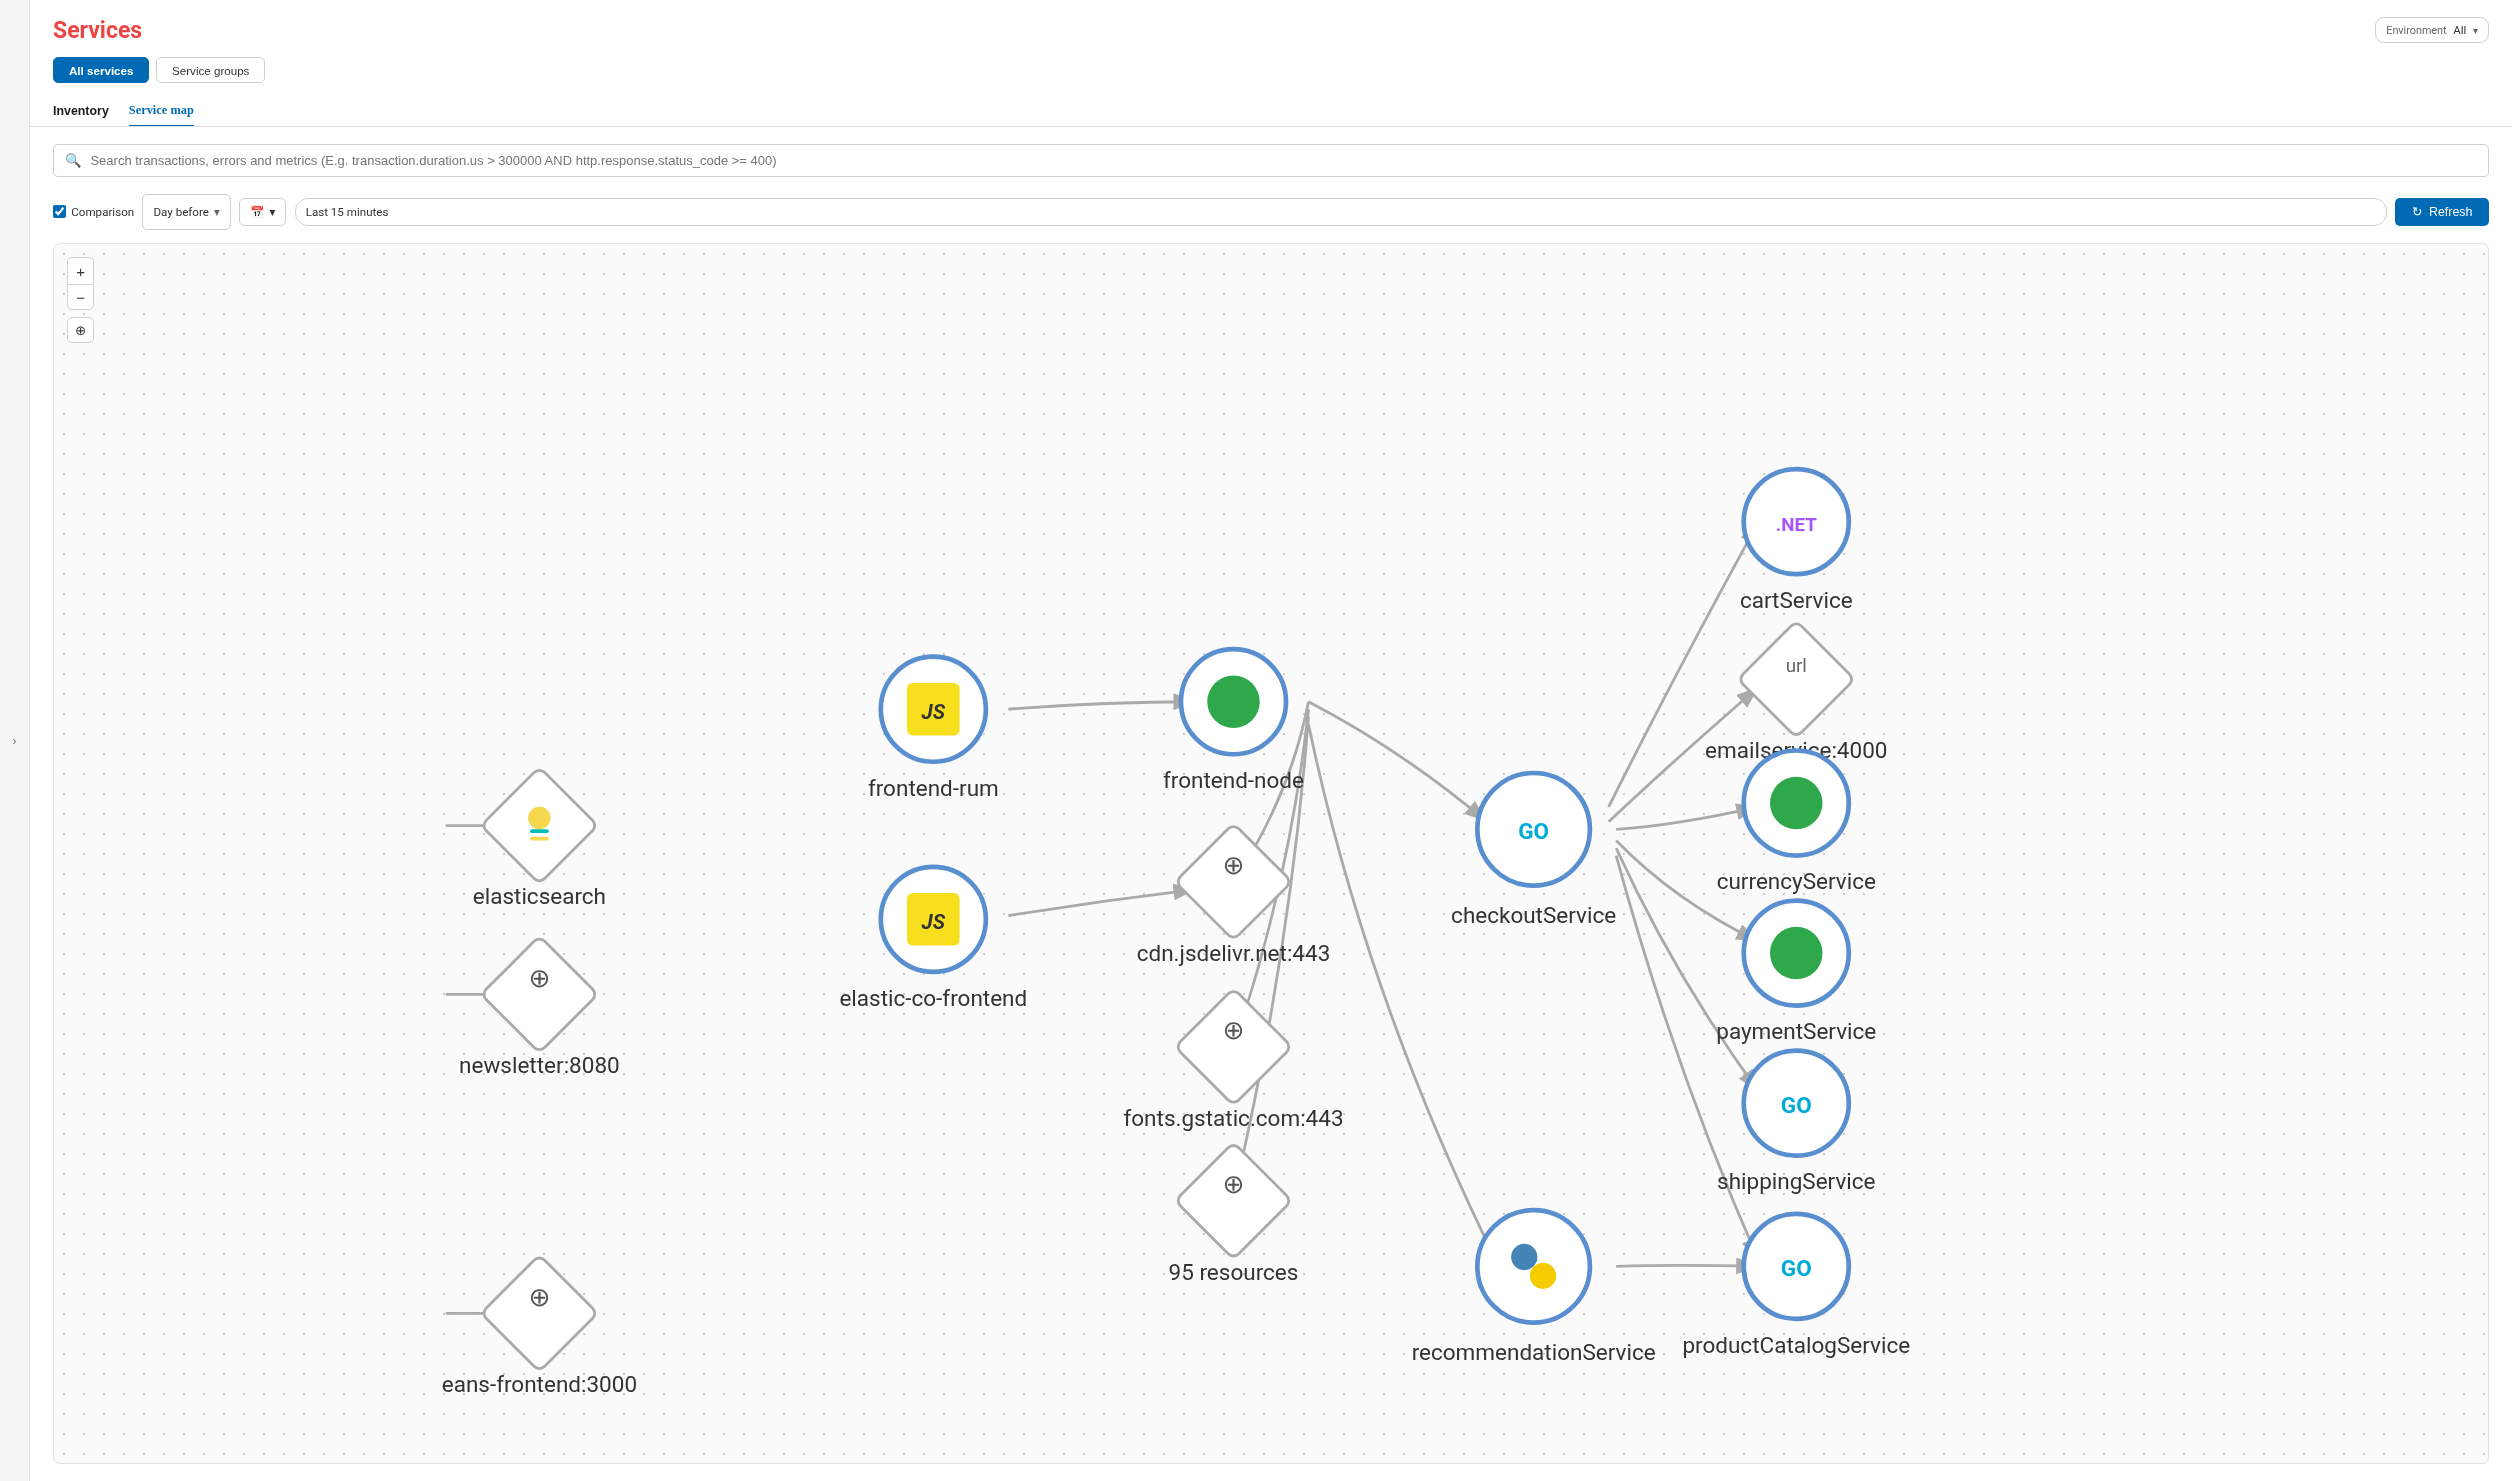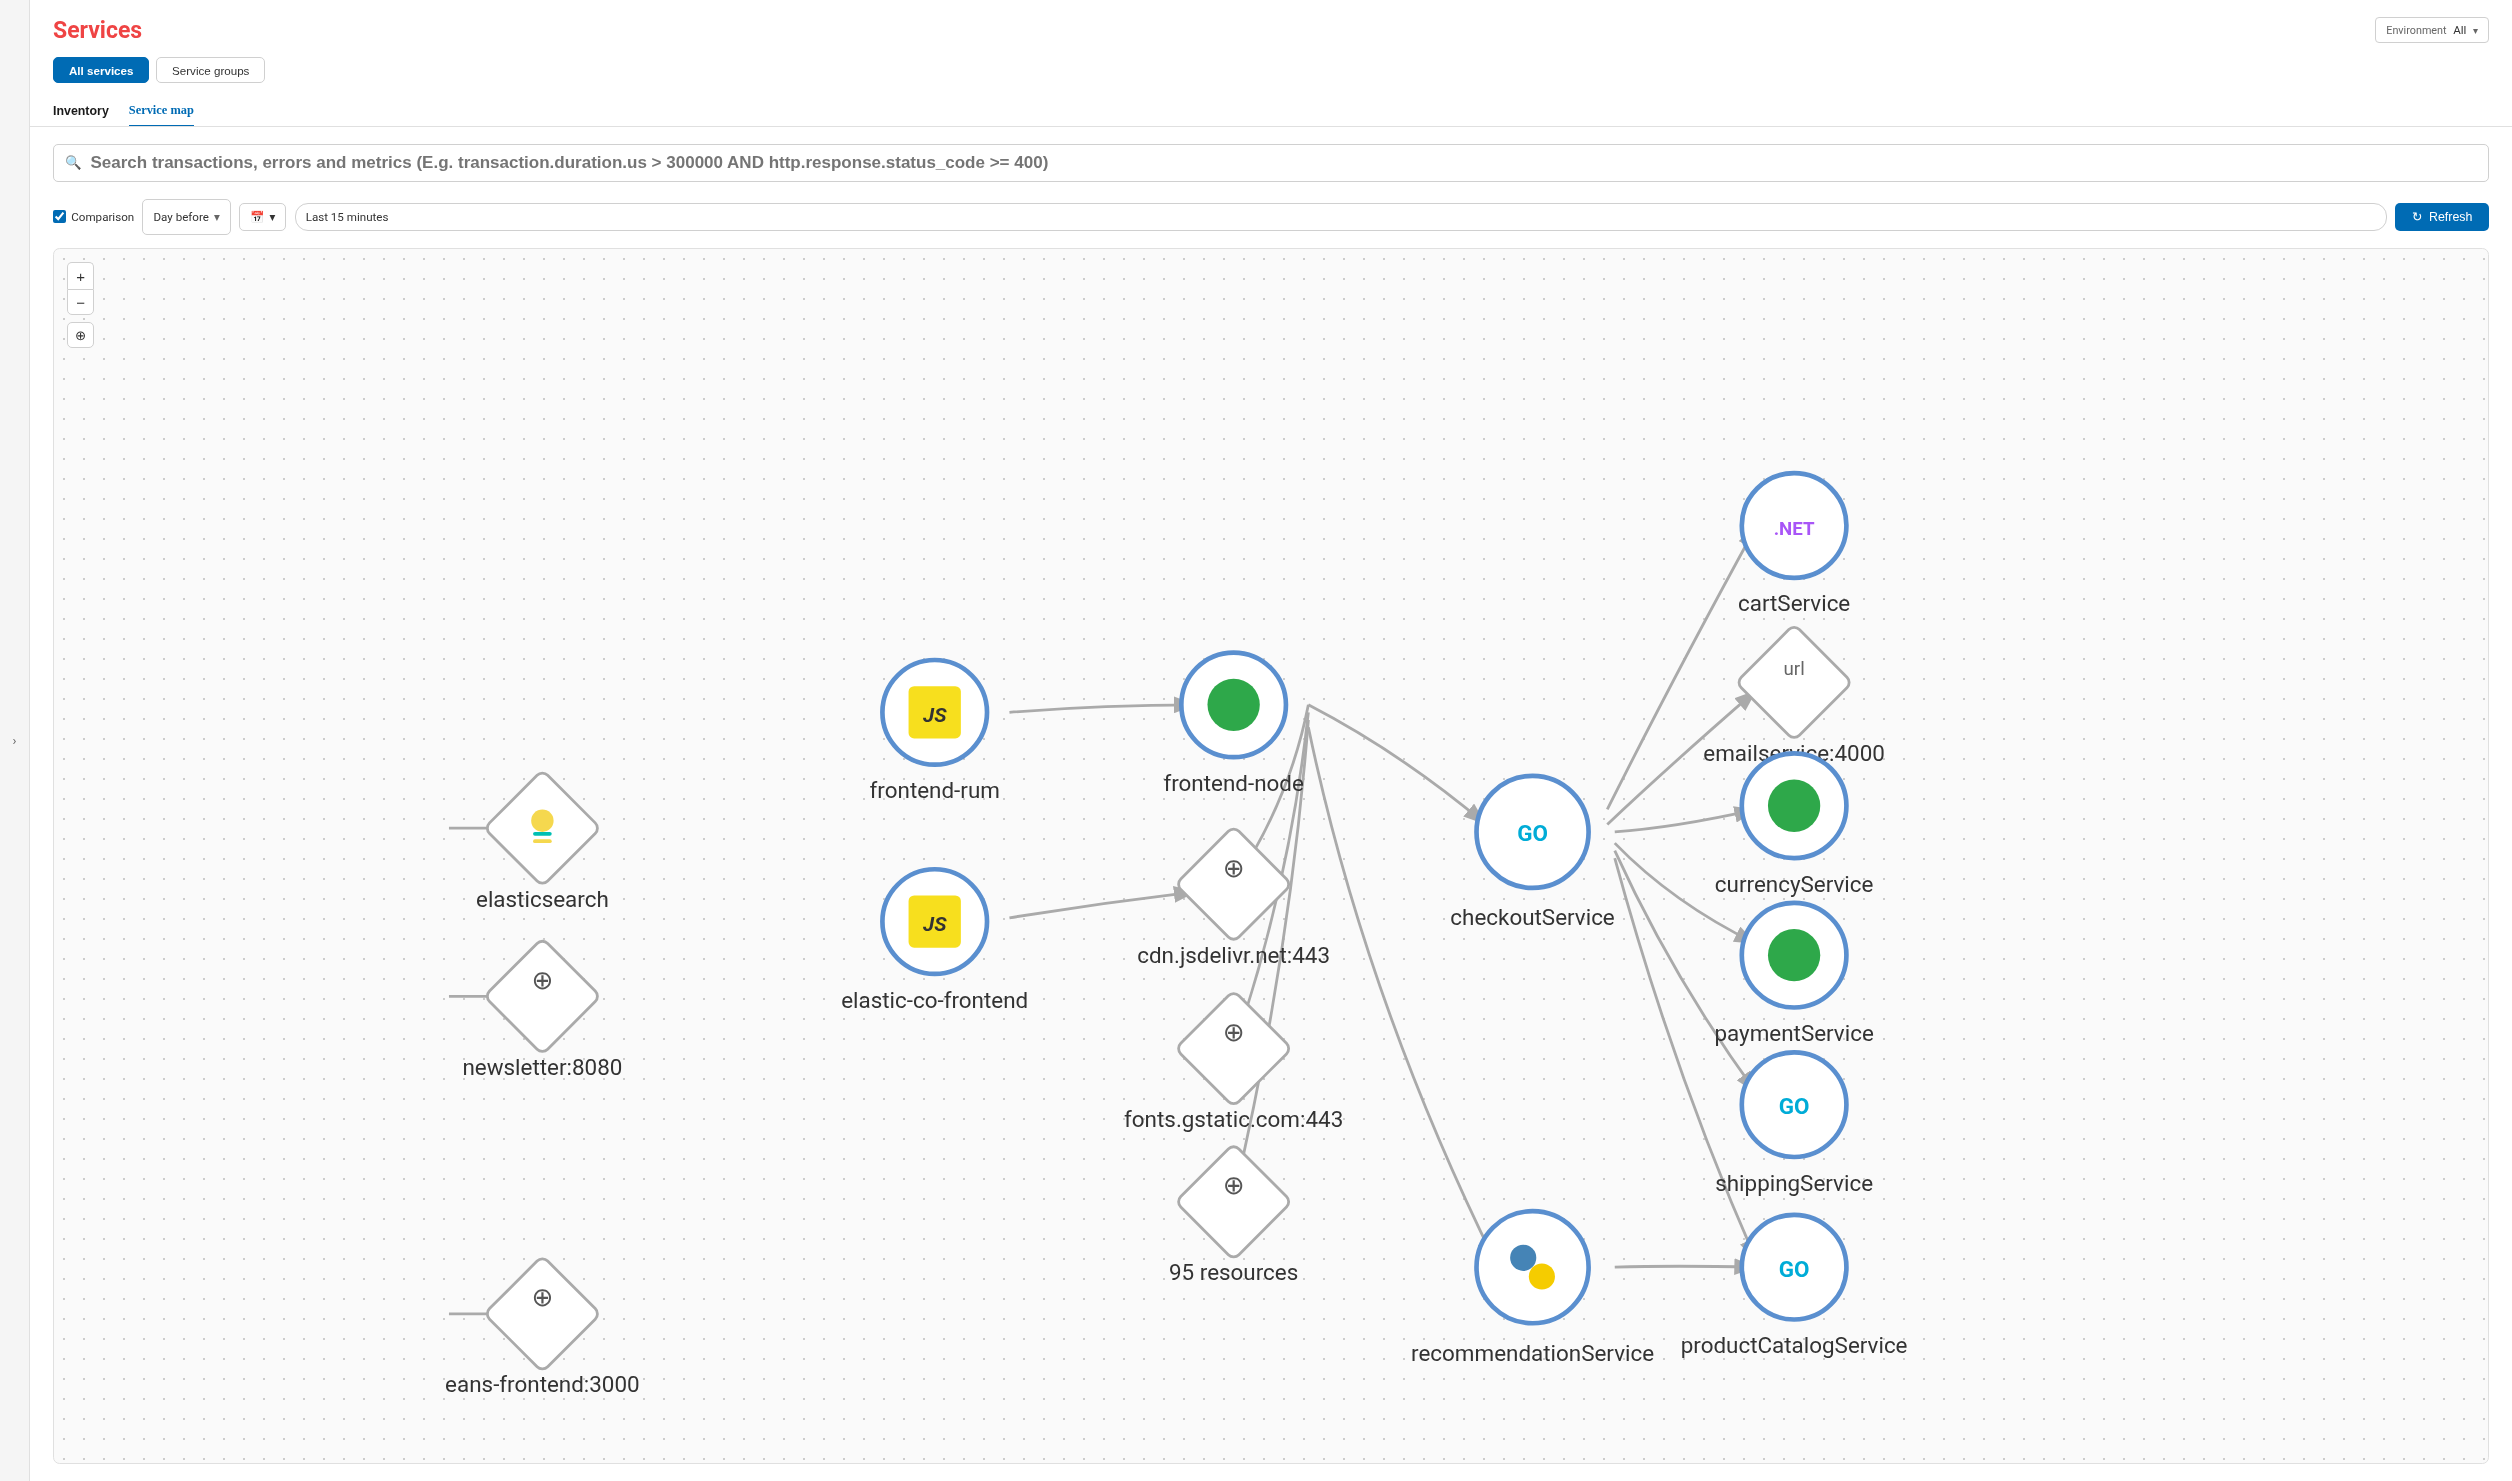--- a/index.html
+++ b/index.html
@@ -8,38 +8,38 @@
     .app-container { display: flex; height: 100vh; }
 
     .sidebar { width: 30px; background: #f5f5f5; border-right: 0.8px solid #e0e0e0; display: flex; align-items: center; justify-content: center; flex-shrink: 0; }
     .sidebar-toggle { cursor: pointer; color: #666; font-size: 13.3px; }
 
     .main { flex: 1; display: flex; flex-direction: column; overflow: hidden; }
 
     .header { padding: 16.6px 23px 0 23px; border-bottom: 0.8px solid #e0e0e0; }
     .header-top { display: flex; justify-content: space-between; align-items: center; margin-bottom: 13.3px; }
     .page-title { font-size: 23px; font-weight: 700; color: #ef4444; }
-    .env-selector { display: flex; align-items: center; border: 0.8px solid #d0d0d0; border-radius: 4px; padding: 5px 10px; cursor: pointer; gap: 6.6px; font-size: 11.6px; justify-content: space-between; }
+    .env-selector { display: flex; align-items: center; border: 0.8px solid #d0d0d0; border-radius: 9px; padding: 5px 10px; cursor: pointer; gap: 6.6px; font-size: 11.6px; justify-content: space-between; }
     .env-label { color: #666; font-size: 10.8px; }
     .env-value { font-size: 11.6px; color: #333; }
     .env-chevron { color: #666; font-size: 10px; }
 
     .tabs-row { display: flex; gap: 0; margin-bottom: 0; }
     .tab-btn { padding: 6.6px 0; margin-right: 20px; font-size: 12.4px; cursor: pointer; border: none; background: none; color: #666; border-bottom: 1.7px solid transparent; }
     .tab-btn.active { color: #006bb4; border-bottom: 1.7px solid #006bb4; font-weight: 600; font-family: Liberation Serif, serif; }
     .tab-btn.plain { color: #1a1a1a; font-weight: 600; }
 
     .button-tabs { display: flex; gap: 6.6px; margin-bottom: 13.3px; }
     .btn-tab { padding: 5.8px 15px; border-radius: 5px; font-size: 11.6px; cursor: pointer; border: 0.8px solid #d0d0d0; background: #fff; color: #333; }
     .btn-tab.active { background: #006bb4; color: #fff; border-color: #006bb4; font-weight: bold; }
 
     .content { flex: 1; padding: 16.6px 23px; display: flex; flex-direction: column; overflow: hidden; }
 
     .search-bar { display: flex; align-items: center; border: 0.8px solid #d0d0d0; border-radius: 5px; padding: 8.3px 11.6px; margin-bottom: 16.6px; gap: 8.3px; }
-    .search-bar input { border: none; outline: none; flex: 1; font-size: 17px; color: #999; font-weight: bold; }
+    .search-bar input { border: none; outline: none; flex: 1; font-size: 13px; color: #999; }
     .search-icon { color: #999; font-size: 13.3px; }
 
     .toolbar { display: flex; align-items: center; justify-content: flex-end; gap: 8.3px; margin-bottom: 13.3px; }
     .comparison-toggle { display: flex; align-items: center; gap: 5px; font-size: 11.6px; }
     .checkbox { width: 13.3px; height: 13.3px; accent-color: #006bb4; cursor: pointer; }
     .comparison-label { color: #333; font-size: 11.6px; }
     .dropdown-select { display: flex; align-items: center; border: 0.8px solid #d0d0d0; border-radius: 5px; padding: 10px 10px; gap: 5px; cursor: pointer; font-size: 11.6px; }
     .dropdown-select .chevron { color: #666; }
     .date-picker { display: flex; align-items: center; border: 0.8px solid #d0d0d0; border-radius: 5px; padding: 5.8px 10px; gap: 5px; cursor: pointer; font-size: 11.6px; }
     .time-range { border: 0.8px solid #d0d0d0; border-radius: 13px; padding: 5.8px 10px; font-size: 11.6px; flex: 1; text-align: left; }

